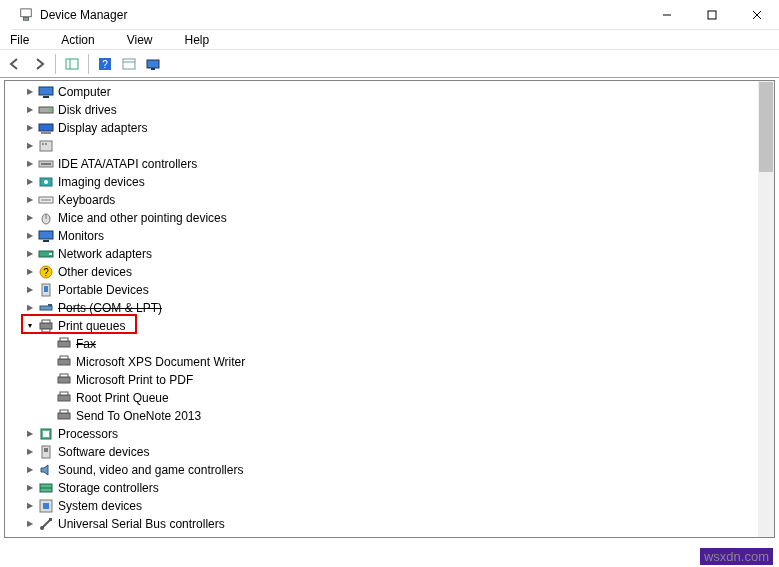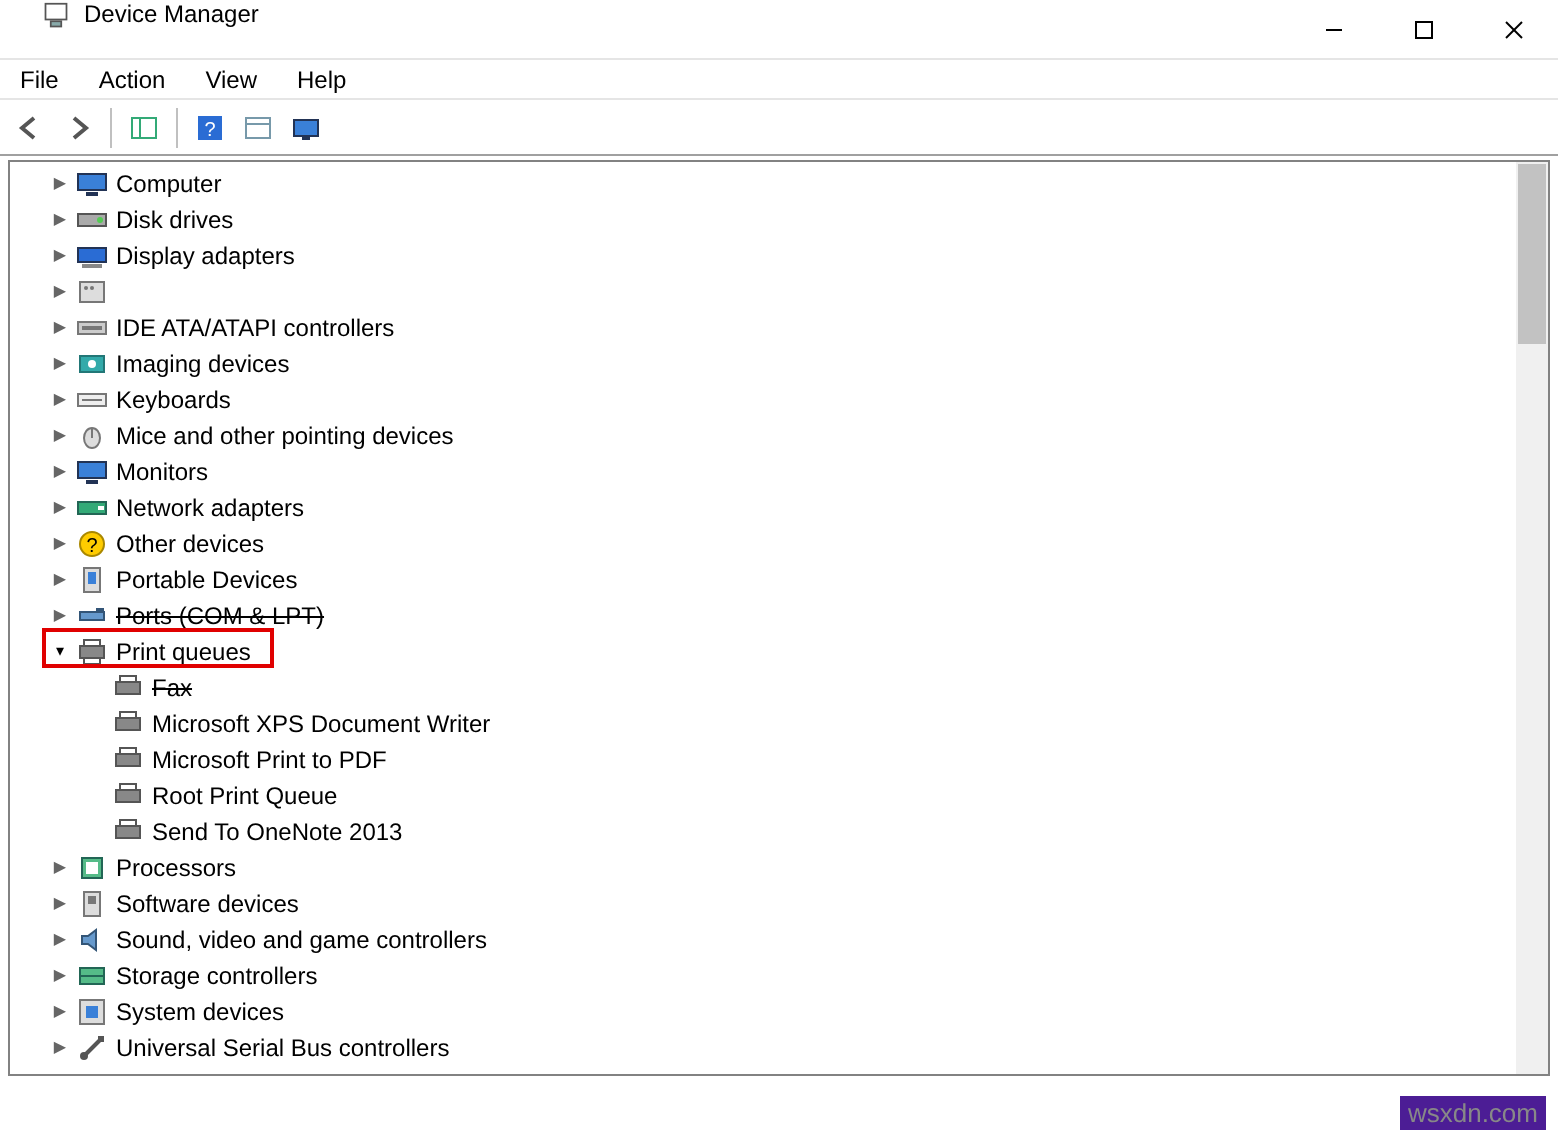--- a/index.html
+++ b/index.html
@@ -11,43 +11,45 @@
     color: #000;
     width: 779px;
     height: 567px;
     overflow: hidden;
     position: relative;
   }
   
   .titlebar {
     height: 30px;
     display: flex;
-    padding-left: 20px;
+    align-items: center;
+    padding-left: 6px;
     border-bottom: 1px solid #e5e5e5;
+    margin-left: 12px;
   }
   .titlebar .app-icon {
     width: 16px; height: 16px; margin-right: 6px;
     display:inline-flex; align-items:center; justify-content:center;
   }
   .titlebar .title { flex: 1; font-size: 12px; }
   .winbtns { display:flex; height:100%; }
   .winbtn {
     width: 45px; height: 100%;
     display:flex; align-items:center; justify-content:center;
     font-family: "Segoe UI Symbol", sans-serif;
     font-size: 10px;
   }
   
   .menubar {
     height: 20px;
     display:flex;
     align-items:center;
     padding: 0 4px;
     border-bottom: 1px solid #e5e5e5;
-    gap: 8px;
+    gap: 20px;
   }
   .menuitem { padding: 2px 6px; }
   
   .toolbar {
     height: 28px;
     display:flex;
     align-items:center;
     padding: 0 4px;
     border-bottom: 1px solid #a0a0a0;
     gap: 2px;

